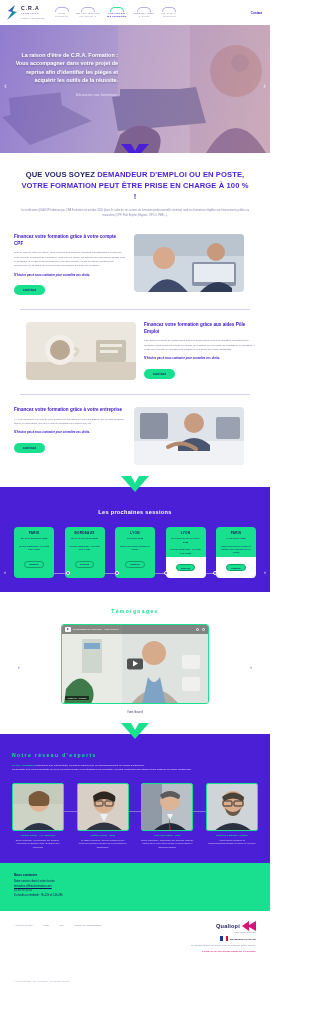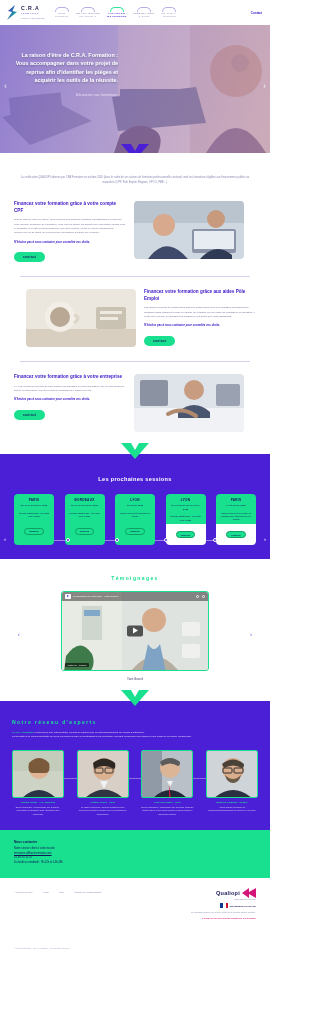--- a/index.html
+++ b/index.html
@@ -211,20 +211,21 @@
     <div class="hero-cta">Découvrez nos formations</div>
   </div>
   <div class="hero-arrow l">‹</div>
   <div class="hero-arrow r">›</div>
   <svg class="hero-chev" width="28" height="16" viewBox="0 0 28 16">
     <path d="M0 0 h10 L14 7 L18 0 h10 L14 16 Z" fill="#4a1fd6"></path>
   </svg>
 </div>
 
 <div class="intro">
+  <h1><span>QUE VOUS SOYEZ </span><span class="hl">DEMANDEUR D'EMPLOI OU EN POSTE, VOTRE FORMATION PEUT ÊTRE PRISE EN CHARGE À 100 % !</span></h1>
   <p>La certification QUALIOPI obtenue par CRA Formation en octobre 2020 (dans le cadre de ses actions de formation professionnelle continue) rend ses formations éligibles aux financements publics ou mutualisés (CPF, Pole Emploi, Régions, OPCO, PME...).</p>
 </div>
 
 <div class="fund">
   <div class="fund-col">
     <h3>Financez votre formation grâce à votre compte CPF</h3>
     <p>Tout au long de votre vie active, vous cumulez des droits de formation comptabilisés en euros sur votre Compte Personnel de Formation. Vous pouvez utiliser cet argent pour vous former quand vous le souhaitez et il reste toujours disponible sur votre compte, même en cas de changement d'employeur ou de statut (si vous devenez demandeur d'emploi par exemple).</p>
     <p class="ital">N'hésitez pas à nous contacter pour connaître vos droits.</p>
     <div class="btn-contact">contact</div>
   </div>

